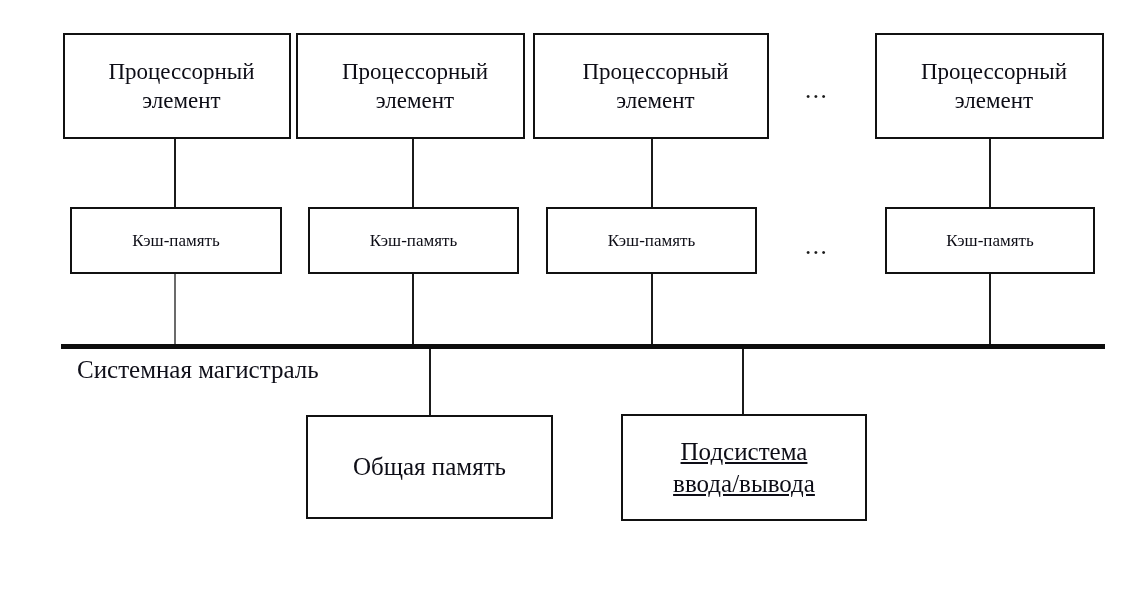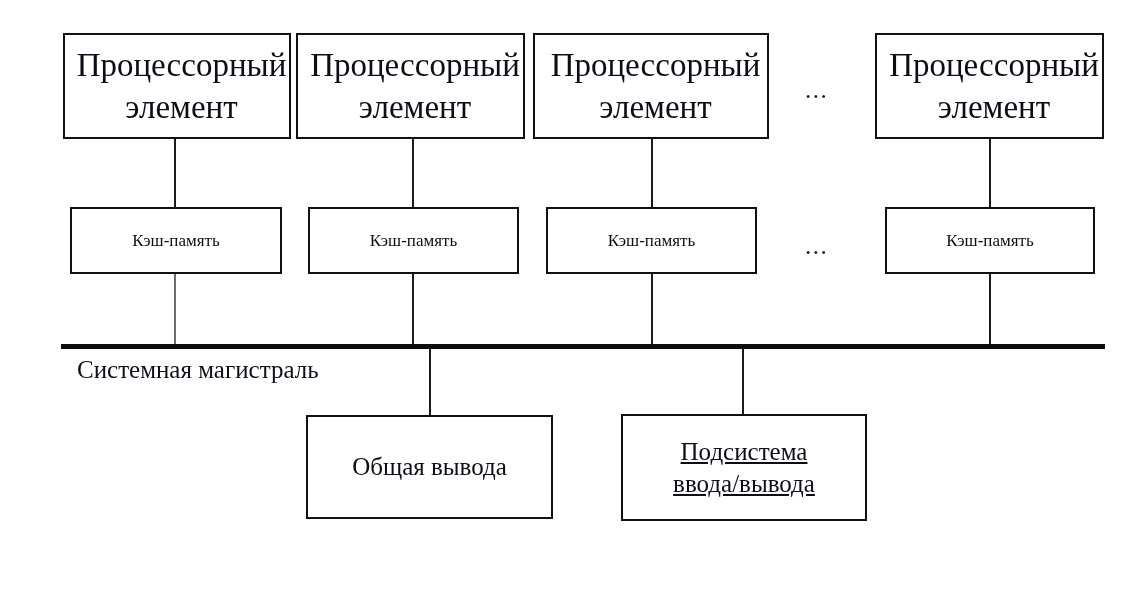--- a/index.html
+++ b/index.html
@@ -32,21 +32,21 @@
     color: #0d0d16;
     z-index: 3;
   }
   .node .label {
     display: block;
     width: 100%;
     padding: 0 4px;
     white-space: pre-line;
   }
   .pe-node {
-    font-size: 33px;
+    font-size: 23px;
     padding-left: 9px;
   }
   .cache-node {
     font-size: 17px;
   }
   .bottom-node {
     font-size: 25px;
   }
   .connector {
     position: absolute;
@@ -133,21 +133,21 @@
   <div class="connector" style="left:989px; top:274px; width:2px; height:72px;"></div>
 
   <div class="bus" style="left:61px; top:344px; width:1044px; height:5px;"></div>
 
   <div class="bus-label" style="left:77px; top:356px;">Системная магистраль</div>
 
   <div class="connector" style="left:429px; top:348px; width:2px; height:68px;"></div>
   <div class="connector" style="left:742px; top:348px; width:2px; height:68px;"></div>
 
   <div class="node bottom-node" style="left:306px; top:415px; width:247px; height:104px;">
-    <span class="label">Общая вывода</span>
+    <span class="label">Общая память</span>
   </div>
 
   <div class="node bottom-node" style="left:621px; top:414px; width:246px; height:107px;text-decoration:underline;">
     <span class="label">Подсистема
 ввода/вывода</span>
   </div>
 
 </div>
 
 </body></html>

